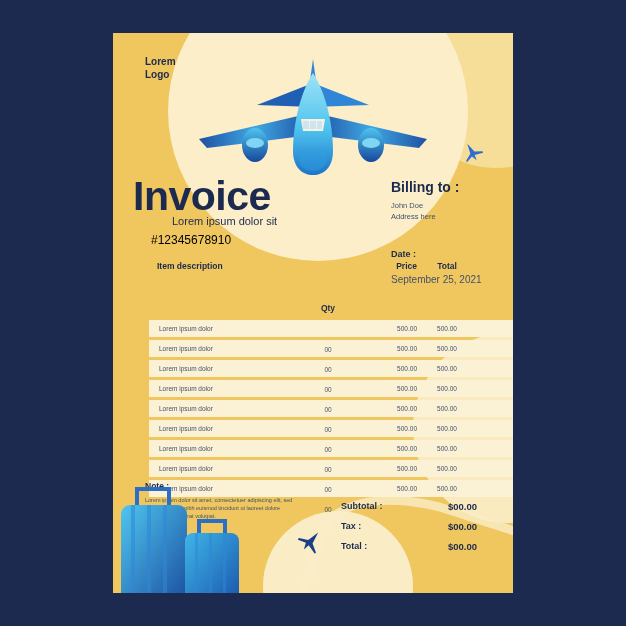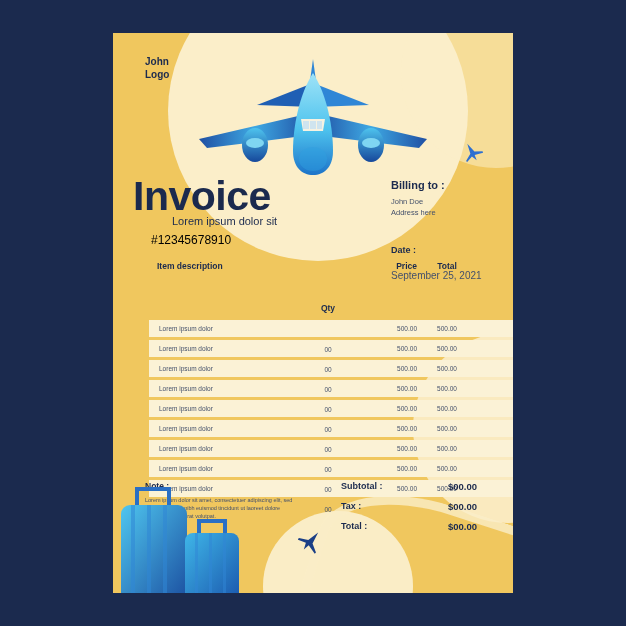--- a/index.html
+++ b/index.html
@@ -139,21 +139,21 @@
     color: #000000;
     z-index: 6;
   }
   .billing-block {
     position: absolute;
     left: 278px;
     top: 146px;
     z-index: 6;
   }
   .billing-label {
-    font-size: 11px;
+    font-size: 14px;
     font-weight: bold;
     color: #1b2a4e;
     margin-bottom: 5px;
   }
   .billing-line {
     font-size: 7.5px;
     color: #44506b;
     line-height: 11px;
   }
   .date-label {
@@ -213,21 +213,21 @@
     margin-bottom: 5px;
   }
   .note-body {
     font-size: 5.5px;
     color: #44506b;
     line-height: 8px;
   }
   .totals {
     position: absolute;
     left: 228px;
-    top: 448px;
+    top: 468px;
     width: 136px;
     z-index: 6;
   }
   .total-row {
     display: flex;
     justify-content: space-between;
     font-size: 9px;
     font-weight: bold;
     color: #1b2a4e;
     margin-bottom: 9px;
@@ -249,21 +249,21 @@
 
 <div id="page">
 
   <div class="circle-top"></div>
   <div class="circle-topright"></div>
   <div class="circle-right"></div>
   <div class="circle-bottom"></div>
   <div class="swoosh"></div>
 
   <div class="logo">
-    <div>John</div>
+    <div>Lorem</div>
     <div>Logo</div>
   </div>
 
   <div class="plane-wrap">
     <svg viewBox="0 0 240 120" width="240" height="120">
       <defs>
         <linearGradient id="bodyGrad" x1="0" y1="0" x2="0" y2="1">
           <stop offset="0%" stop-color="#9fe3f7"></stop>
           <stop offset="55%" stop-color="#4ec3ee"></stop>
           <stop offset="100%" stop-color="#1d74c9"></stop>

